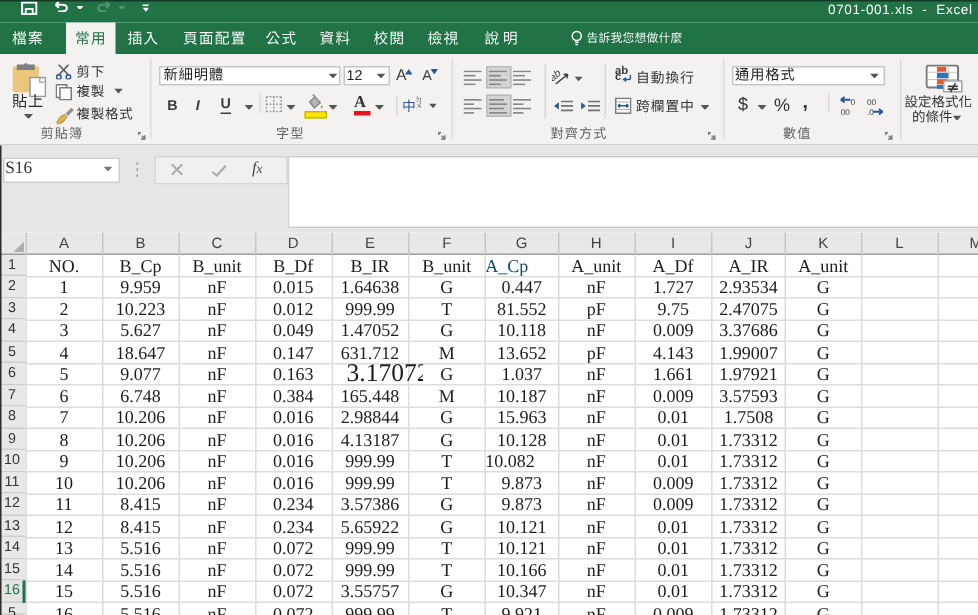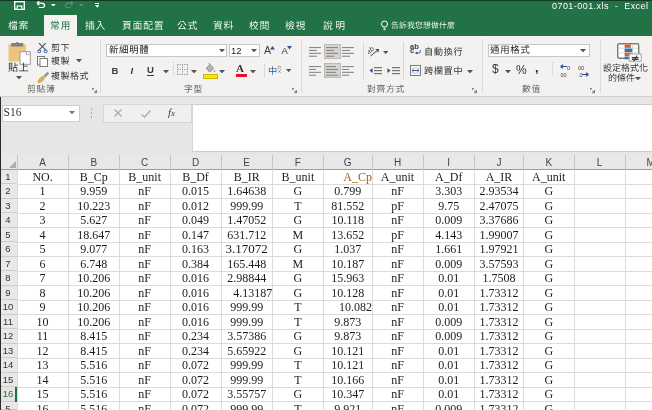--- a/index.html
+++ b/index.html
@@ -521,34 +521,34 @@
 <div style="position:absolute;left:15px;top:387.40px;width:2px;height:14.52px;background:#217346;"></div>
 <div style="position:absolute;left:0;top:401.92px;width:16.5px;height:7.08px;background:#e8e8e8;border-bottom:1px solid #cfcdcb;"></div>
 <div class="abs" style="left:0;top:401.92px;width:16px;height:8.08px;font-size:9.5px;color:#333;text-align:center;line-height:14.52px">5</div>
 <div style="position:absolute;left:0;top:97.3px;width:1px;height:312.7px;background:#2b2b2b;"></div>
 <div class="abs" style="left:17.0px;top:169.60px;width:51.2px;height:14.52px;font-size:12px;font-family:'Liberation Serif',serif;color:#1c1c1c;text-align:center;line-height:14.52px;overflow:hidden">NO.</div>
 <div class="abs" style="left:68.2px;top:169.60px;width:51.1px;height:14.52px;font-size:12px;font-family:'Liberation Serif',serif;color:#1c1c1c;text-align:center;line-height:14.52px;overflow:hidden">B_Cp</div>
 <div class="abs" style="left:119.3px;top:169.60px;width:50.7px;height:14.52px;font-size:12px;font-family:'Liberation Serif',serif;color:#1c1c1c;text-align:center;line-height:14.52px;overflow:hidden">B_unit</div>
 <div class="abs" style="left:170.0px;top:169.60px;width:51.0px;height:14.52px;font-size:12px;font-family:'Liberation Serif',serif;color:#1c1c1c;text-align:center;line-height:14.52px;overflow:hidden">B_Df</div>
 <div class="abs" style="left:221.0px;top:169.60px;width:51.3px;height:14.52px;font-size:12px;font-family:'Liberation Serif',serif;color:#1c1c1c;text-align:center;line-height:14.52px;overflow:hidden">B_IR</div>
 <div class="abs" style="left:272.3px;top:169.60px;width:51.2px;height:14.52px;font-size:12px;font-family:'Liberation Serif',serif;color:#1c1c1c;text-align:center;line-height:14.52px;overflow:hidden">B_unit</div>
-<div class="abs" style="left:323.5px;top:169.60px;width:48.5px;height:14.52px;font-size:12px;font-family:'Liberation Serif',serif;color:#a16207;text-align:right;line-height:14.52px;overflow:hidden">A_Cp</div>
+<div class="abs" style="left:323.5px;top:169.60px;width:48.5px;height:14.52px;font-size:12px;font-family:'Liberation Serif',serif;color:#0c4a6e;text-align:left;line-height:14.52px;overflow:hidden">A_Cp</div>
 <div class="abs" style="left:372.0px;top:169.60px;width:51.0px;height:14.52px;font-size:12px;font-family:'Liberation Serif',serif;color:#1c1c1c;text-align:center;line-height:14.52px;overflow:hidden">A_unit</div>
 <div class="abs" style="left:423.0px;top:169.60px;width:51.5px;height:14.52px;font-size:12px;font-family:'Liberation Serif',serif;color:#1c1c1c;text-align:center;line-height:14.52px;overflow:hidden">A_Df</div>
 <div class="abs" style="left:474.5px;top:169.60px;width:49.1px;height:14.52px;font-size:12px;font-family:'Liberation Serif',serif;color:#1c1c1c;text-align:center;line-height:14.52px;overflow:hidden">A_IR</div>
 <div class="abs" style="left:523.6px;top:169.60px;width:50.4px;height:14.52px;font-size:12px;font-family:'Liberation Serif',serif;color:#1c1c1c;text-align:center;line-height:14.52px;overflow:hidden">A_unit</div>
 <div class="abs" style="left:17.0px;top:184.12px;width:51.2px;height:14.52px;font-size:12px;font-family:'Liberation Serif',serif;color:#1c1c1c;text-align:center;line-height:14.52px;overflow:hidden">1</div>
 <div class="abs" style="left:68.2px;top:184.12px;width:51.1px;height:14.52px;font-size:12px;font-family:'Liberation Serif',serif;color:#1c1c1c;text-align:center;line-height:14.52px;overflow:hidden">9.959</div>
 <div class="abs" style="left:119.3px;top:184.12px;width:50.7px;height:14.52px;font-size:12px;font-family:'Liberation Serif',serif;color:#1c1c1c;text-align:center;line-height:14.52px;overflow:hidden">nF</div>
 <div class="abs" style="left:170.0px;top:184.12px;width:51.0px;height:14.52px;font-size:12px;font-family:'Liberation Serif',serif;color:#1c1c1c;text-align:center;line-height:14.52px;overflow:hidden">0.015</div>
 <div class="abs" style="left:221.0px;top:184.12px;width:51.3px;height:14.52px;font-size:12px;font-family:'Liberation Serif',serif;color:#1c1c1c;text-align:center;line-height:14.52px;overflow:hidden">1.64638</div>
 <div class="abs" style="left:272.3px;top:184.12px;width:51.2px;height:14.52px;font-size:12px;font-family:'Liberation Serif',serif;color:#1c1c1c;text-align:center;line-height:14.52px;overflow:hidden">G</div>
-<div class="abs" style="left:323.5px;top:184.12px;width:48.5px;height:14.52px;font-size:12px;font-family:'Liberation Serif',serif;color:#1c1c1c;text-align:center;line-height:14.52px;overflow:hidden">0.799</div>
+<div class="abs" style="left:323.5px;top:184.12px;width:48.5px;height:14.52px;font-size:12px;font-family:'Liberation Serif',serif;color:#1c1c1c;text-align:center;line-height:14.52px;overflow:hidden">0.447</div>
 <div class="abs" style="left:372.0px;top:184.12px;width:51.0px;height:14.52px;font-size:12px;font-family:'Liberation Serif',serif;color:#1c1c1c;text-align:center;line-height:14.52px;overflow:hidden">nF</div>
-<div class="abs" style="left:423.0px;top:184.12px;width:51.5px;height:14.52px;font-size:12px;font-family:'Liberation Serif',serif;color:#1c1c1c;text-align:center;line-height:14.52px;overflow:hidden">3.303</div>
+<div class="abs" style="left:423.0px;top:184.12px;width:51.5px;height:14.52px;font-size:12px;font-family:'Liberation Serif',serif;color:#1c1c1c;text-align:center;line-height:14.52px;overflow:hidden">1.727</div>
 <div class="abs" style="left:474.5px;top:184.12px;width:49.1px;height:14.52px;font-size:12px;font-family:'Liberation Serif',serif;color:#1c1c1c;text-align:center;line-height:14.52px;overflow:hidden">2.93534</div>
 <div class="abs" style="left:523.6px;top:184.12px;width:50.4px;height:14.52px;font-size:12px;font-family:'Liberation Serif',serif;color:#1c1c1c;text-align:center;line-height:14.52px;overflow:hidden">G</div>
 <div class="abs" style="left:17.0px;top:198.64px;width:51.2px;height:14.52px;font-size:12px;font-family:'Liberation Serif',serif;color:#1c1c1c;text-align:center;line-height:14.52px;overflow:hidden">2</div>
 <div class="abs" style="left:68.2px;top:198.64px;width:51.1px;height:14.52px;font-size:12px;font-family:'Liberation Serif',serif;color:#1c1c1c;text-align:center;line-height:14.52px;overflow:hidden">10.223</div>
 <div class="abs" style="left:119.3px;top:198.64px;width:50.7px;height:14.52px;font-size:12px;font-family:'Liberation Serif',serif;color:#1c1c1c;text-align:center;line-height:14.52px;overflow:hidden">nF</div>
 <div class="abs" style="left:170.0px;top:198.64px;width:51.0px;height:14.52px;font-size:12px;font-family:'Liberation Serif',serif;color:#1c1c1c;text-align:center;line-height:14.52px;overflow:hidden">0.012</div>
 <div class="abs" style="left:221.0px;top:198.64px;width:51.3px;height:14.52px;font-size:12px;font-family:'Liberation Serif',serif;color:#1c1c1c;text-align:center;line-height:14.52px;overflow:hidden">999.99</div>
 <div class="abs" style="left:272.3px;top:198.64px;width:51.2px;height:14.52px;font-size:12px;font-family:'Liberation Serif',serif;color:#1c1c1c;text-align:center;line-height:14.52px;overflow:hidden">T</div>
 <div class="abs" style="left:323.5px;top:198.64px;width:48.5px;height:14.52px;font-size:12px;font-family:'Liberation Serif',serif;color:#1c1c1c;text-align:center;line-height:14.52px;overflow:hidden">81.552</div>
 <div class="abs" style="left:372.0px;top:198.64px;width:51.0px;height:14.52px;font-size:12px;font-family:'Liberation Serif',serif;color:#1c1c1c;text-align:center;line-height:14.52px;overflow:hidden">pF</div>
@@ -574,21 +574,21 @@
 <div class="abs" style="left:272.3px;top:227.68px;width:51.2px;height:14.52px;font-size:12px;font-family:'Liberation Serif',serif;color:#1c1c1c;text-align:center;line-height:14.52px;overflow:hidden">M</div>
 <div class="abs" style="left:323.5px;top:227.68px;width:48.5px;height:14.52px;font-size:12px;font-family:'Liberation Serif',serif;color:#1c1c1c;text-align:center;line-height:14.52px;overflow:hidden">13.652</div>
 <div class="abs" style="left:372.0px;top:227.68px;width:51.0px;height:14.52px;font-size:12px;font-family:'Liberation Serif',serif;color:#1c1c1c;text-align:center;line-height:14.52px;overflow:hidden">pF</div>
 <div class="abs" style="left:423.0px;top:227.68px;width:51.5px;height:14.52px;font-size:12px;font-family:'Liberation Serif',serif;color:#1c1c1c;text-align:center;line-height:14.52px;overflow:hidden">4.143</div>
 <div class="abs" style="left:474.5px;top:227.68px;width:49.1px;height:14.52px;font-size:12px;font-family:'Liberation Serif',serif;color:#1c1c1c;text-align:center;line-height:14.52px;overflow:hidden">1.99007</div>
 <div class="abs" style="left:523.6px;top:227.68px;width:50.4px;height:14.52px;font-size:12px;font-family:'Liberation Serif',serif;color:#1c1c1c;text-align:center;line-height:14.52px;overflow:hidden">G</div>
 <div class="abs" style="left:17.0px;top:242.20px;width:51.2px;height:14.52px;font-size:12px;font-family:'Liberation Serif',serif;color:#1c1c1c;text-align:center;line-height:14.52px;overflow:hidden">5</div>
 <div class="abs" style="left:68.2px;top:242.20px;width:51.1px;height:14.52px;font-size:12px;font-family:'Liberation Serif',serif;color:#1c1c1c;text-align:center;line-height:14.52px;overflow:hidden">9.077</div>
 <div class="abs" style="left:119.3px;top:242.20px;width:50.7px;height:14.52px;font-size:12px;font-family:'Liberation Serif',serif;color:#1c1c1c;text-align:center;line-height:14.52px;overflow:hidden">nF</div>
 <div class="abs" style="left:170.0px;top:242.20px;width:51.0px;height:14.52px;font-size:12px;font-family:'Liberation Serif',serif;color:#1c1c1c;text-align:center;line-height:14.52px;overflow:hidden">0.163</div>
-<div class="abs" style="left:221.0px;top:242.20px;width:51.3px;height:14.52px;font-size:13px;font-family:'Liberation Serif',serif;color:#1c1c1c;text-align:center;line-height:14.52px;overflow:hidden">3.17072</div>
+<div class="abs" style="left:231px;top:242.20px;width:51.3px;height:14.52px;font-size:17px;font-family:'Liberation Serif',serif;color:#1c1c1c;text-align:center;line-height:14.52px;overflow:hidden">3.17072</div>
 <div class="abs" style="left:272.3px;top:242.20px;width:51.2px;height:14.52px;font-size:12px;font-family:'Liberation Serif',serif;color:#1c1c1c;text-align:center;line-height:14.52px;overflow:hidden">G</div>
 <div class="abs" style="left:323.5px;top:242.20px;width:48.5px;height:14.52px;font-size:12px;font-family:'Liberation Serif',serif;color:#1c1c1c;text-align:center;line-height:14.52px;overflow:hidden">1.037</div>
 <div class="abs" style="left:372.0px;top:242.20px;width:51.0px;height:14.52px;font-size:12px;font-family:'Liberation Serif',serif;color:#1c1c1c;text-align:center;line-height:14.52px;overflow:hidden">nF</div>
 <div class="abs" style="left:423.0px;top:242.20px;width:51.5px;height:14.52px;font-size:12px;font-family:'Liberation Serif',serif;color:#1c1c1c;text-align:center;line-height:14.52px;overflow:hidden">1.661</div>
 <div class="abs" style="left:474.5px;top:242.20px;width:49.1px;height:14.52px;font-size:12px;font-family:'Liberation Serif',serif;color:#1c1c1c;text-align:center;line-height:14.52px;overflow:hidden">1.97921</div>
 <div class="abs" style="left:523.6px;top:242.20px;width:50.4px;height:14.52px;font-size:12px;font-family:'Liberation Serif',serif;color:#1c1c1c;text-align:center;line-height:14.52px;overflow:hidden">G</div>
 <div class="abs" style="left:17.0px;top:256.72px;width:51.2px;height:14.52px;font-size:12px;font-family:'Liberation Serif',serif;color:#1c1c1c;text-align:center;line-height:14.52px;overflow:hidden">6</div>
 <div class="abs" style="left:68.2px;top:256.72px;width:51.1px;height:14.52px;font-size:12px;font-family:'Liberation Serif',serif;color:#1c1c1c;text-align:center;line-height:14.52px;overflow:hidden">6.748</div>
 <div class="abs" style="left:119.3px;top:256.72px;width:50.7px;height:14.52px;font-size:12px;font-family:'Liberation Serif',serif;color:#1c1c1c;text-align:center;line-height:14.52px;overflow:hidden">nF</div>
 <div class="abs" style="left:170.0px;top:256.72px;width:51.0px;height:14.52px;font-size:12px;font-family:'Liberation Serif',serif;color:#1c1c1c;text-align:center;line-height:14.52px;overflow:hidden">0.384</div>
@@ -607,34 +607,34 @@
 <div class="abs" style="left:272.3px;top:271.24px;width:51.2px;height:14.52px;font-size:12px;font-family:'Liberation Serif',serif;color:#1c1c1c;text-align:center;line-height:14.52px;overflow:hidden">G</div>
 <div class="abs" style="left:323.5px;top:271.24px;width:48.5px;height:14.52px;font-size:12px;font-family:'Liberation Serif',serif;color:#1c1c1c;text-align:center;line-height:14.52px;overflow:hidden">15.963</div>
 <div class="abs" style="left:372.0px;top:271.24px;width:51.0px;height:14.52px;font-size:12px;font-family:'Liberation Serif',serif;color:#1c1c1c;text-align:center;line-height:14.52px;overflow:hidden">nF</div>
 <div class="abs" style="left:423.0px;top:271.24px;width:51.5px;height:14.52px;font-size:12px;font-family:'Liberation Serif',serif;color:#1c1c1c;text-align:center;line-height:14.52px;overflow:hidden">0.01</div>
 <div class="abs" style="left:474.5px;top:271.24px;width:49.1px;height:14.52px;font-size:12px;font-family:'Liberation Serif',serif;color:#1c1c1c;text-align:center;line-height:14.52px;overflow:hidden">1.7508</div>
 <div class="abs" style="left:523.6px;top:271.24px;width:50.4px;height:14.52px;font-size:12px;font-family:'Liberation Serif',serif;color:#1c1c1c;text-align:center;line-height:14.52px;overflow:hidden">G</div>
 <div class="abs" style="left:17.0px;top:285.76px;width:51.2px;height:14.52px;font-size:12px;font-family:'Liberation Serif',serif;color:#1c1c1c;text-align:center;line-height:14.52px;overflow:hidden">8</div>
 <div class="abs" style="left:68.2px;top:285.76px;width:51.1px;height:14.52px;font-size:12px;font-family:'Liberation Serif',serif;color:#1c1c1c;text-align:center;line-height:14.52px;overflow:hidden">10.206</div>
 <div class="abs" style="left:119.3px;top:285.76px;width:50.7px;height:14.52px;font-size:12px;font-family:'Liberation Serif',serif;color:#1c1c1c;text-align:center;line-height:14.52px;overflow:hidden">nF</div>
 <div class="abs" style="left:170.0px;top:285.76px;width:51.0px;height:14.52px;font-size:12px;font-family:'Liberation Serif',serif;color:#1c1c1c;text-align:center;line-height:14.52px;overflow:hidden">0.016</div>
-<div class="abs" style="left:221.0px;top:285.76px;width:51.3px;height:14.52px;font-size:12px;font-family:'Liberation Serif',serif;color:#1c1c1c;text-align:right;line-height:14.52px;overflow:hidden">4.13187</div>
+<div class="abs" style="left:221.0px;top:285.76px;width:51.3px;height:14.52px;font-size:12px;font-family:'Liberation Serif',serif;color:#1c1c1c;text-align:center;line-height:14.52px;overflow:hidden">4.13187</div>
 <div class="abs" style="left:272.3px;top:285.76px;width:51.2px;height:14.52px;font-size:12px;font-family:'Liberation Serif',serif;color:#1c1c1c;text-align:center;line-height:14.52px;overflow:hidden">G</div>
 <div class="abs" style="left:323.5px;top:285.76px;width:48.5px;height:14.52px;font-size:12px;font-family:'Liberation Serif',serif;color:#1c1c1c;text-align:center;line-height:14.52px;overflow:hidden">10.128</div>
 <div class="abs" style="left:372.0px;top:285.76px;width:51.0px;height:14.52px;font-size:12px;font-family:'Liberation Serif',serif;color:#1c1c1c;text-align:center;line-height:14.52px;overflow:hidden">nF</div>
 <div class="abs" style="left:423.0px;top:285.76px;width:51.5px;height:14.52px;font-size:12px;font-family:'Liberation Serif',serif;color:#1c1c1c;text-align:center;line-height:14.52px;overflow:hidden">0.01</div>
 <div class="abs" style="left:474.5px;top:285.76px;width:49.1px;height:14.52px;font-size:12px;font-family:'Liberation Serif',serif;color:#1c1c1c;text-align:center;line-height:14.52px;overflow:hidden">1.73312</div>
 <div class="abs" style="left:523.6px;top:285.76px;width:50.4px;height:14.52px;font-size:12px;font-family:'Liberation Serif',serif;color:#1c1c1c;text-align:center;line-height:14.52px;overflow:hidden">G</div>
 <div class="abs" style="left:17.0px;top:300.28px;width:51.2px;height:14.52px;font-size:12px;font-family:'Liberation Serif',serif;color:#1c1c1c;text-align:center;line-height:14.52px;overflow:hidden">9</div>
 <div class="abs" style="left:68.2px;top:300.28px;width:51.1px;height:14.52px;font-size:12px;font-family:'Liberation Serif',serif;color:#1c1c1c;text-align:center;line-height:14.52px;overflow:hidden">10.206</div>
 <div class="abs" style="left:119.3px;top:300.28px;width:50.7px;height:14.52px;font-size:12px;font-family:'Liberation Serif',serif;color:#1c1c1c;text-align:center;line-height:14.52px;overflow:hidden">nF</div>
 <div class="abs" style="left:170.0px;top:300.28px;width:51.0px;height:14.52px;font-size:12px;font-family:'Liberation Serif',serif;color:#1c1c1c;text-align:center;line-height:14.52px;overflow:hidden">0.016</div>
 <div class="abs" style="left:221.0px;top:300.28px;width:51.3px;height:14.52px;font-size:12px;font-family:'Liberation Serif',serif;color:#1c1c1c;text-align:center;line-height:14.52px;overflow:hidden">999.99</div>
 <div class="abs" style="left:272.3px;top:300.28px;width:51.2px;height:14.52px;font-size:12px;font-family:'Liberation Serif',serif;color:#1c1c1c;text-align:center;line-height:14.52px;overflow:hidden">T</div>
-<div class="abs" style="left:323.5px;top:300.28px;width:48.5px;height:28px;font-size:12px;font-family:'Liberation Serif',serif;color:#1c1c1c;text-align:right;line-height:14.52px;overflow:hidden">10.082</div>
+<div class="abs" style="left:323.5px;top:300.28px;width:48.5px;height:28px;font-size:12px;font-family:'Liberation Serif',serif;color:#1c1c1c;text-align:left;line-height:14.52px;overflow:hidden">10.082</div>
 <div class="abs" style="left:372.0px;top:300.28px;width:51.0px;height:14.52px;font-size:12px;font-family:'Liberation Serif',serif;color:#1c1c1c;text-align:center;line-height:14.52px;overflow:hidden">nF</div>
 <div class="abs" style="left:423.0px;top:300.28px;width:51.5px;height:14.52px;font-size:12px;font-family:'Liberation Serif',serif;color:#1c1c1c;text-align:center;line-height:14.52px;overflow:hidden">0.01</div>
 <div class="abs" style="left:474.5px;top:300.28px;width:49.1px;height:14.52px;font-size:12px;font-family:'Liberation Serif',serif;color:#1c1c1c;text-align:center;line-height:14.52px;overflow:hidden">1.73312</div>
 <div class="abs" style="left:523.6px;top:300.28px;width:50.4px;height:14.52px;font-size:12px;font-family:'Liberation Serif',serif;color:#1c1c1c;text-align:center;line-height:14.52px;overflow:hidden">G</div>
 <div class="abs" style="left:17.0px;top:314.80px;width:51.2px;height:14.52px;font-size:12px;font-family:'Liberation Serif',serif;color:#1c1c1c;text-align:center;line-height:14.52px;overflow:hidden">10</div>
 <div class="abs" style="left:68.2px;top:314.80px;width:51.1px;height:14.52px;font-size:12px;font-family:'Liberation Serif',serif;color:#1c1c1c;text-align:center;line-height:14.52px;overflow:hidden">10.206</div>
 <div class="abs" style="left:119.3px;top:314.80px;width:50.7px;height:14.52px;font-size:12px;font-family:'Liberation Serif',serif;color:#1c1c1c;text-align:center;line-height:14.52px;overflow:hidden">nF</div>
 <div class="abs" style="left:170.0px;top:314.80px;width:51.0px;height:14.52px;font-size:12px;font-family:'Liberation Serif',serif;color:#1c1c1c;text-align:center;line-height:14.52px;overflow:hidden">0.016</div>
 <div class="abs" style="left:221.0px;top:314.80px;width:51.3px;height:14.52px;font-size:12px;font-family:'Liberation Serif',serif;color:#1c1c1c;text-align:center;line-height:14.52px;overflow:hidden">999.99</div>
 <div class="abs" style="left:272.3px;top:314.80px;width:51.2px;height:14.52px;font-size:12px;font-family:'Liberation Serif',serif;color:#1c1c1c;text-align:center;line-height:14.52px;overflow:hidden">T</div>

